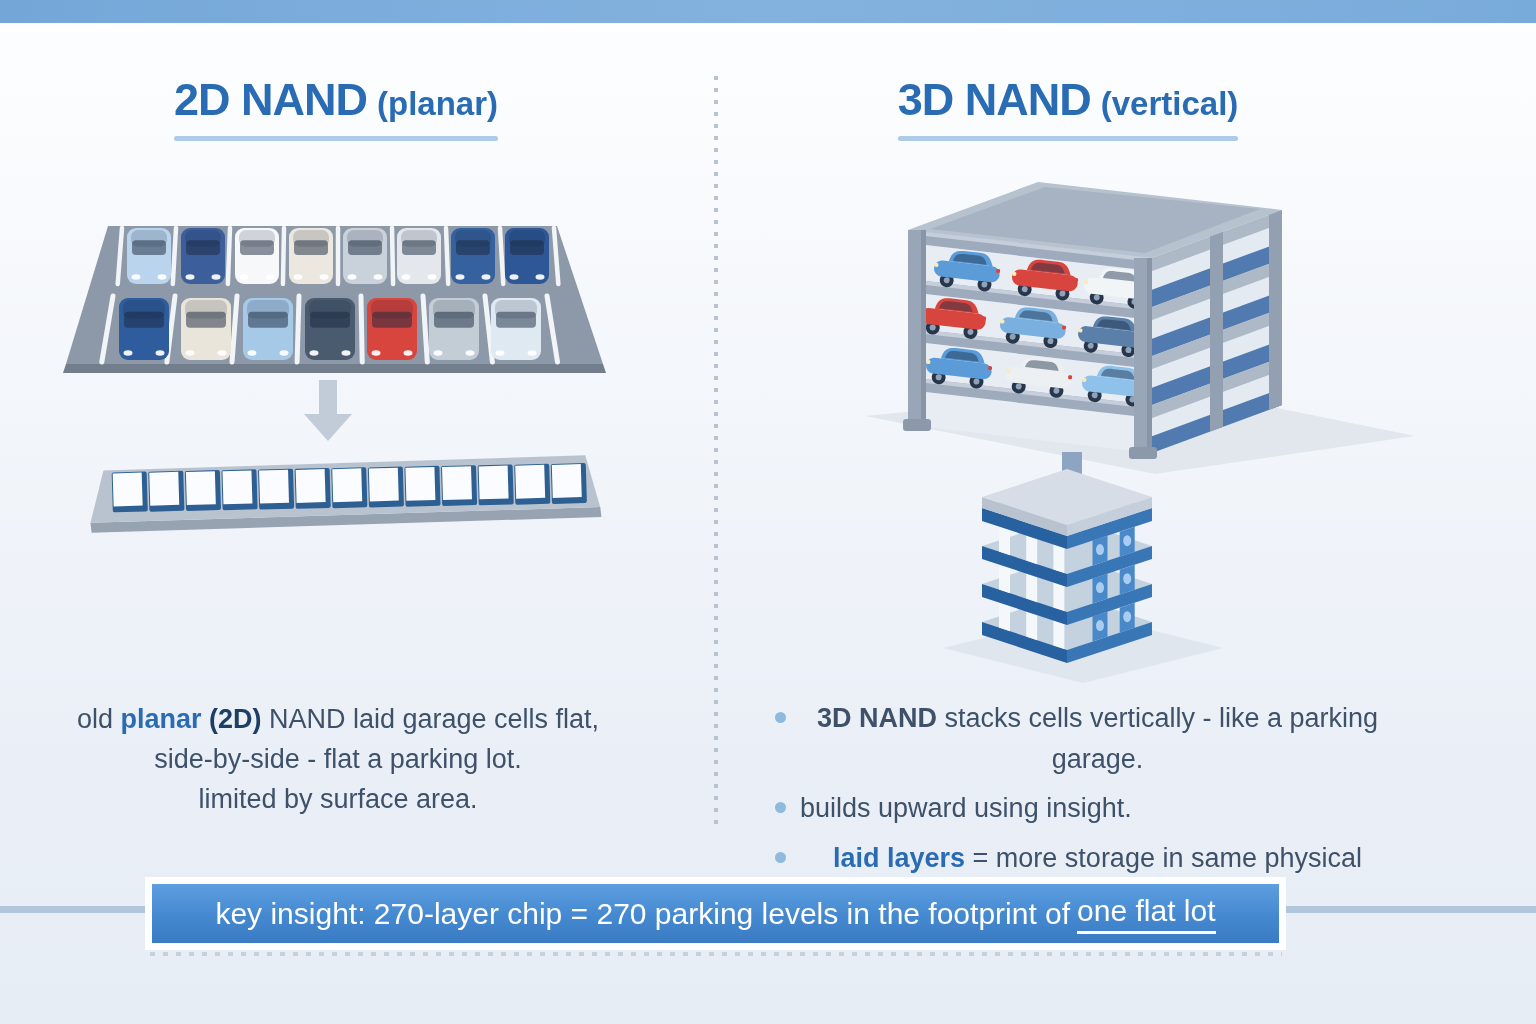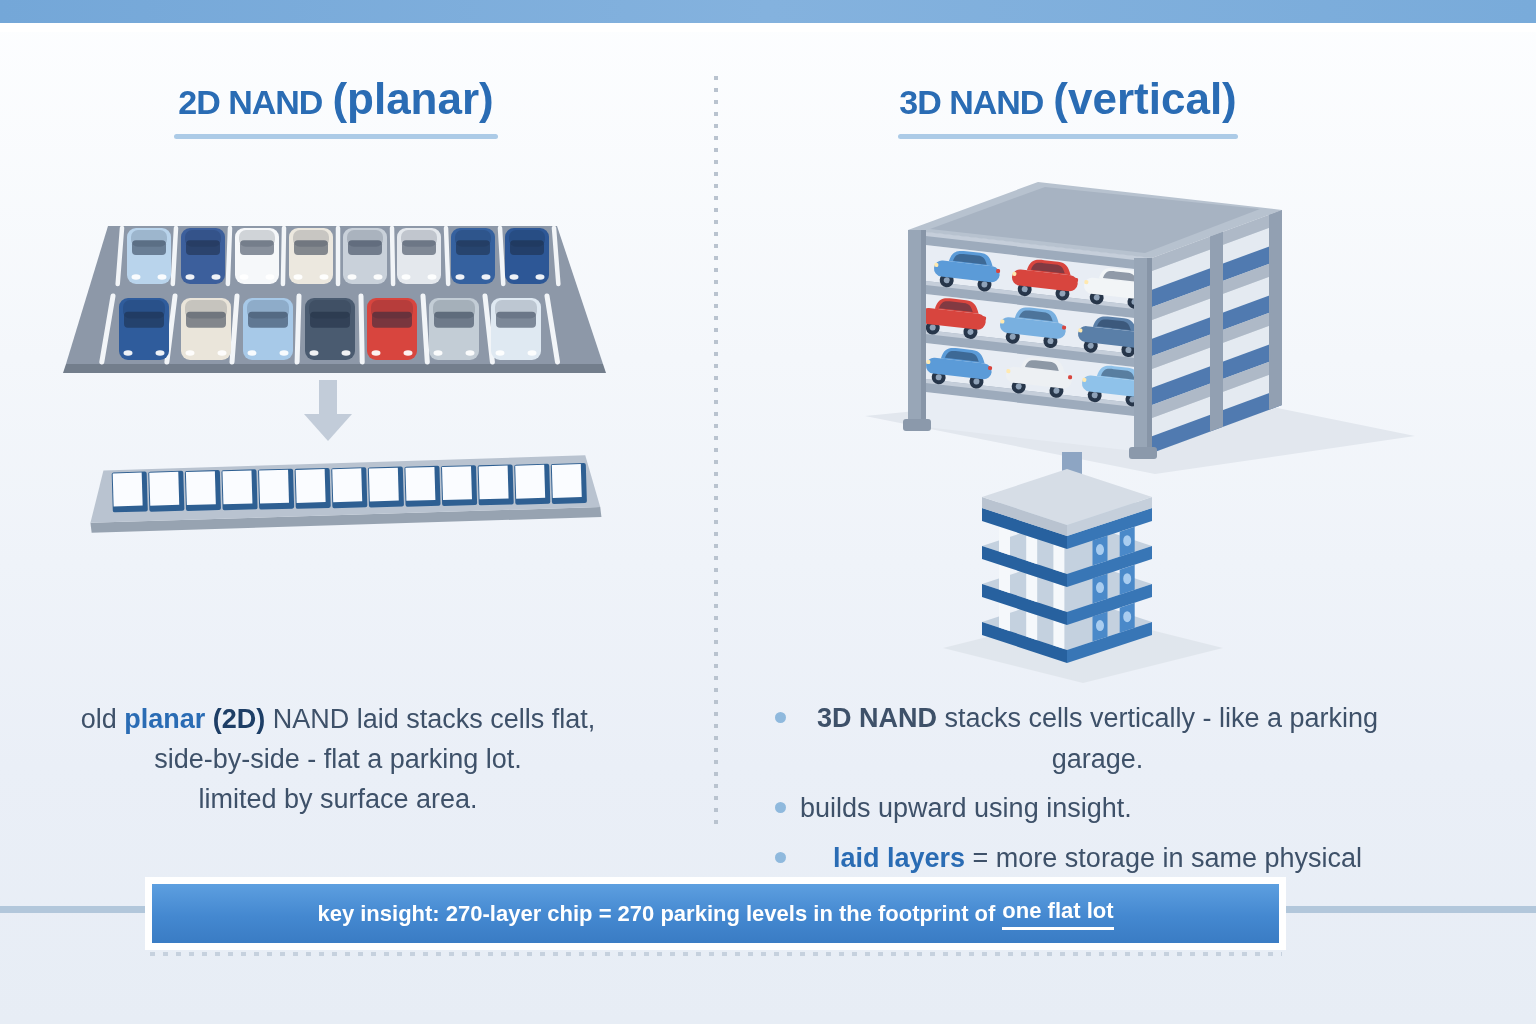--- a/index.html
+++ b/index.html
@@ -9,22 +9,22 @@
           background:linear-gradient(180deg,#fdfeff 0%,#f4f7fb 35%,#eaeff7 75%,#e7edf5 100%);}
   .top-bar{position:absolute;left:0;top:0;width:1536px;height:23px;
            background:linear-gradient(90deg,#74a7d8,#84b2de 50%,#79abda);}
   .top-bar-gap{position:absolute;left:0;top:23px;width:1536px;height:9px;background:#ffffff;}
   .v-divider{position:absolute;left:714px;top:76px;width:4px;height:750px;
              background:repeating-linear-gradient(180deg,#b9c3cf 0 4px,transparent 4px 12px);}
   
   .title-block{position:absolute;top:74px;width:556px;text-align:center;}
   .title-block.left{left:58px;}
   .title-block.right{left:790px;}
-  .title-main{font-size:34px;font-weight:bold;color:#2a6cb4;letter-spacing:-1px;}
-  .title-qual{font-size:44px;font-weight:bold;color:#2a6cb4;margin-left:10px;margin-top:32px;}
+  .title-main{font-size:45px;font-weight:bold;color:#2a6cb4;letter-spacing:-1px;}
+  .title-qual{font-size:33px;font-weight:bold;color:#2a6cb4;margin-left:10px;margin-top:32px;}
   .title-underline{height:5px;background:#accbe7;border-radius:3px;margin:10px auto 0 auto;}
   .title-underline.left{width:324px;}
   .title-underline.right{width:340px;}
   
   .down-arrow{position:absolute;display:flex;flex-direction:column;align-items:center;}
   .down-arrow .stem{width:18px;height:34px;}
   .down-arrow .head{width:0;height:0;border-left:24px solid transparent;border-right:24px solid transparent;}
   .arrow-gray .stem{background:#c2ccd9;}
   .arrow-gray .head{border-top:27px solid #c2ccd9;}
   
@@ -36,21 +36,21 @@
   .semi{font-weight:600;}
   .bullets{position:absolute;left:775px;top:698px;width:620px;font-size:27px;color:#3e5169;line-height:1.5;text-align:center;}
   .bullet{display:flex;align-items:flex-start;margin-bottom:9px;}
   .bullet .dot{flex:0 0 11px;width:11px;height:11px;border-radius:50%;background:#8fb9dd;margin:14px 14px 0 0;}
   
   .banner-line{position:absolute;left:0;top:906px;width:1536px;height:7px;background:#b2c7db;}
   .banner{position:absolute;left:145px;top:877px;width:1141px;height:73px;background:#ffffff;
           box-sizing:border-box;padding:7px;}
   .banner-inner{width:100%;height:100%;display:flex;align-items:center;justify-content:center;
                 background:linear-gradient(180deg,#5d9fe0 0%,#4488d0 55%,#3a7cc4 100%);
-                color:#ffffff;font-size:22px;font-weight:bold;}
+                color:#ffffff;font-size:30px;font-weight:normal;}
   .banner-underline{text-decoration:none;border-bottom:3px solid #ffffff;padding-bottom:3px;margin-left:7px;}
   .bottom-dots{position:absolute;left:150px;top:952px;width:1132px;height:4px;
                background:repeating-linear-gradient(90deg,#c6d1de 0 5px,transparent 5px 13px);}
   svg{position:absolute;display:block;}
   .strip-rot{transform:rotate(-1.1deg);}
 </style>
 </head>
 <body>
 
 <div class="canvas">
@@ -442,21 +442,21 @@
         <polygon points="54,58 139,86 224,58 139,30" fill="#c4d1df"></polygon>
         <polygon points="54,58 139,86 139,99 54,71" fill="#27619f"></polygon>
         <polygon points="139,86 224,58 224,71 139,99" fill="#3876b6"></polygon>
         <polygon points="54,47 139,75 139,86 54,58" fill="#b9c3d0"></polygon>
         <polygon points="139,75 224,47 224,58 139,86" fill="#c5cfdb"></polygon>
         <polygon points="54,47 139,75 224,47 139,19" fill="#d6dde6"></polygon>
       </g>
   </svg>
 
   <div class="desc-left">
-    <div><span>old </span><span class="blue-bold">planar</span><span class="navy-bold"> (2D)</span><span> NAND laid stacks cells flat,</span></div>
+    <div><span>old </span><span class="blue-bold">planar</span><span class="navy-bold"> (2D)</span><span> NAND laid garage cells flat,</span></div>
     <div>side-by-side - flat a parking lot.</div>
     <div class="ln3">limited by surface area.</div>
   </div>
 
   <div class="bullets">
     <div class="bullet">
       <span class="dot"></span>
       <span><span class="semi">3D NAND</span><span> stacks cells vertically - like a parking garage.</span></span>
     </div>
     <div class="bullet">

